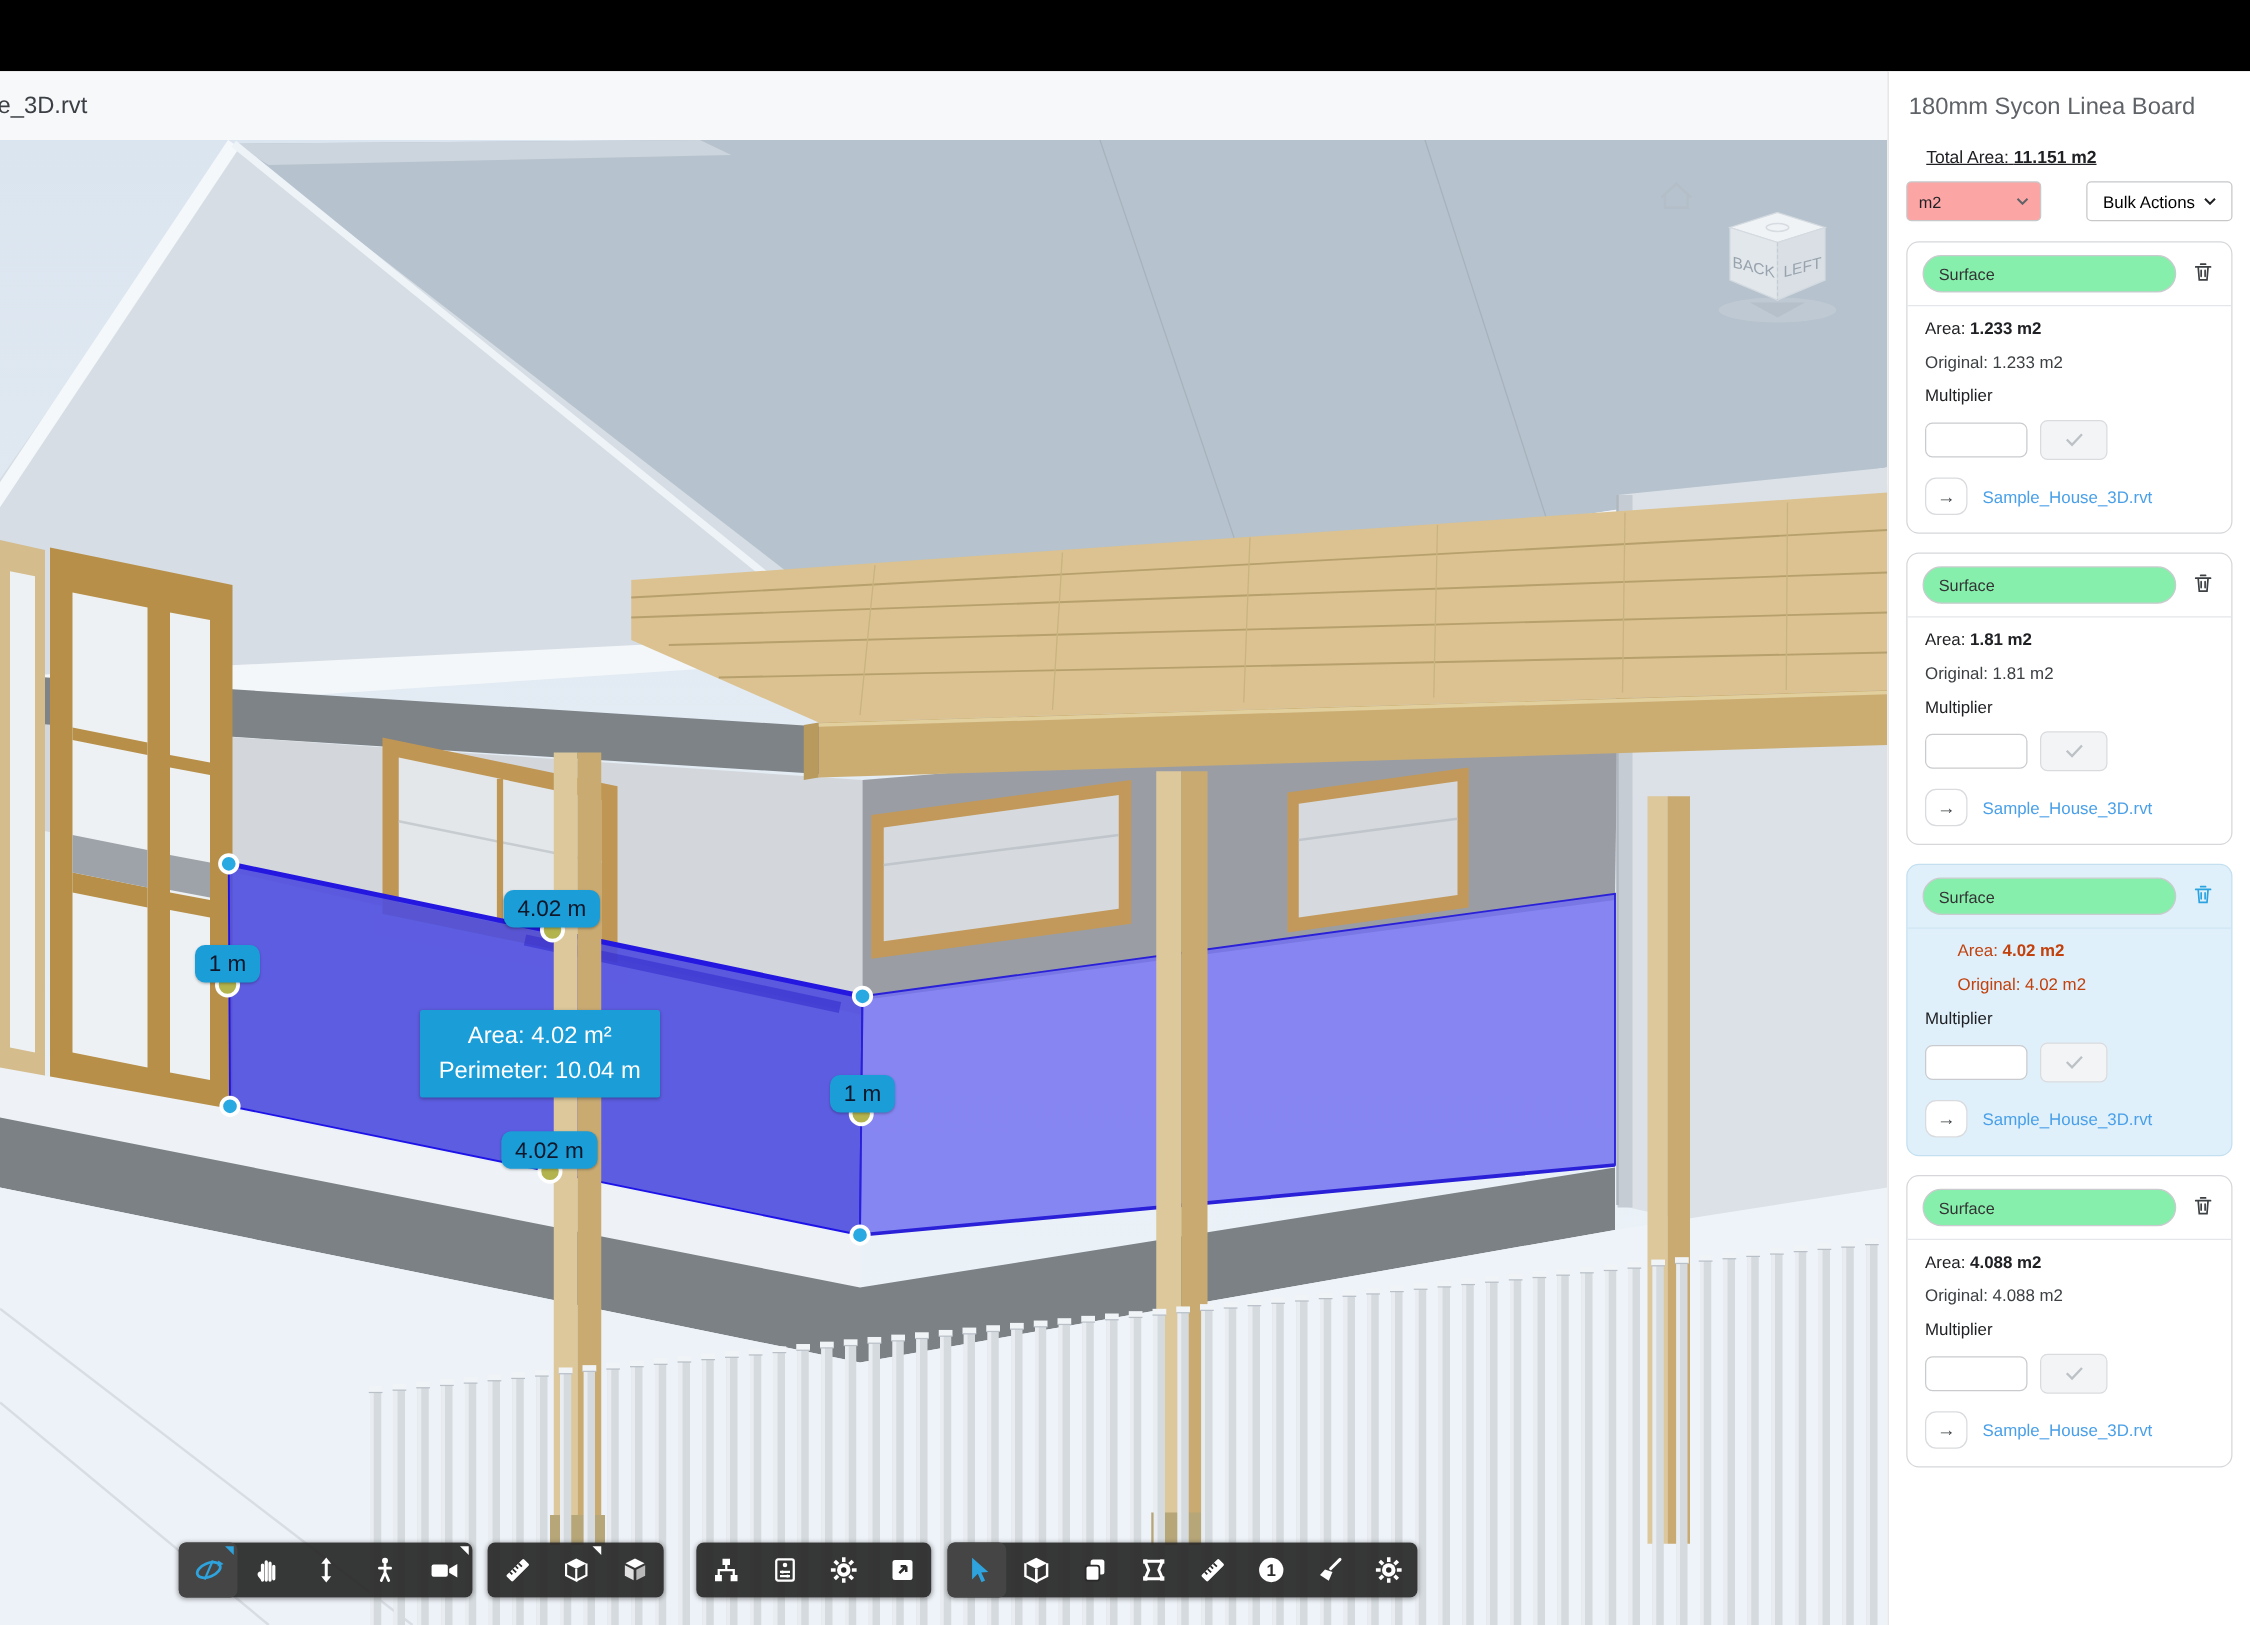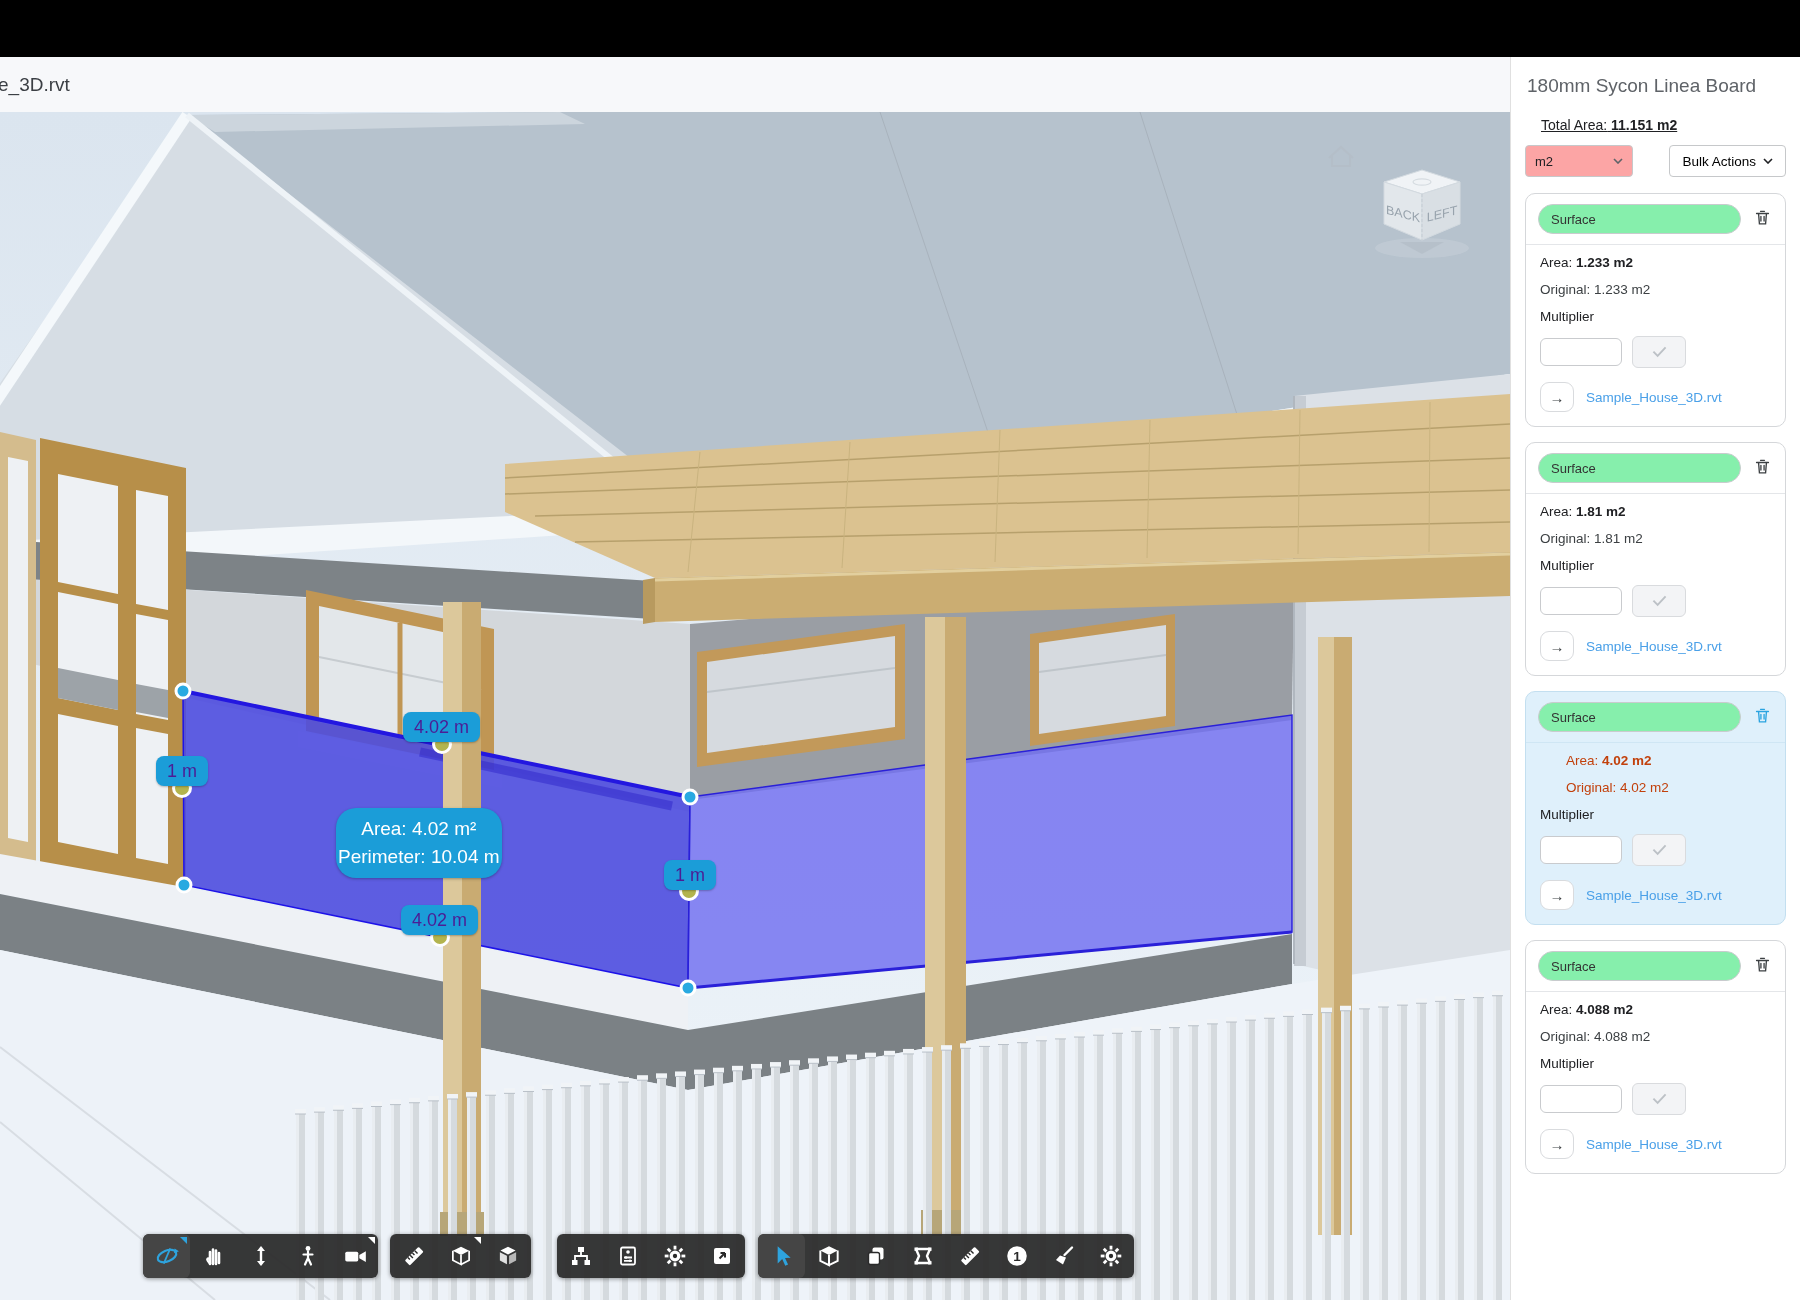--- a/index.html
+++ b/index.html
@@ -5,24 +5,24 @@
   html,body{margin:0;padding:0;}
   body{width:1800px;height:1300px;position:relative;overflow:hidden;background:#fff;
        font-family:"Liberation Sans", sans-serif;}
   .topbar{position:absolute;left:0;top:0;width:1800px;height:57px;background:#000;}
   .docbar{position:absolute;left:0;top:57px;width:1510px;height:55px;background:#f7f8fa;
           border-bottom:1px solid #e2e4e7;display:flex;align-items:center;}
   .docbar .fname{font-size:19px;color:#3b3f44;margin-left:-2px;white-space:nowrap;}
   .viewport{position:absolute;left:0;top:112px;width:1510px;height:1188px;overflow:hidden;}
   .viewport svg.scene{position:absolute;left:0;top:0;}
   
-  .pill{position:absolute;background:#1b9dd8;color:#4c1d95;font-size:18px;line-height:1;
+  .pill{position:absolute;background:#1b9dd8;color:#0f172a;font-size:18px;line-height:1;
         padding:6px 11px;border-radius:8px;white-space:nowrap;box-shadow:0 1px 2px rgba(0,0,0,.25);}
   .mtooltip{position:absolute;background:#1b9dd8;color:#fff;font-size:19px;line-height:28px;
-        padding:7px 2px;border-radius:20px;text-align:center;white-space:nowrap;
+        padding:7px 15px;border-radius:2px;text-align:center;white-space:nowrap;
         box-shadow:0 1px 3px rgba(0,0,0,.3);}
   
   .tgroup{position:absolute;top:1234px;height:44px;background:rgba(42,42,42,.94);border-radius:6px;
           display:flex;box-shadow:0 1px 4px rgba(0,0,0,.4);}
   .tbtn{width:47px;height:44px;display:flex;align-items:center;justify-content:center;
         position:relative;cursor:pointer;}
   .tbtn.active{background:#454545;border-radius:6px;}
   .tbtn .corner{position:absolute;top:3px;right:3px;width:0;height:0;
         border-top:7px solid #fff;border-left:7px solid transparent;}
   .tbtn .corner.blue{border-top-color:#2ea3dd;}

